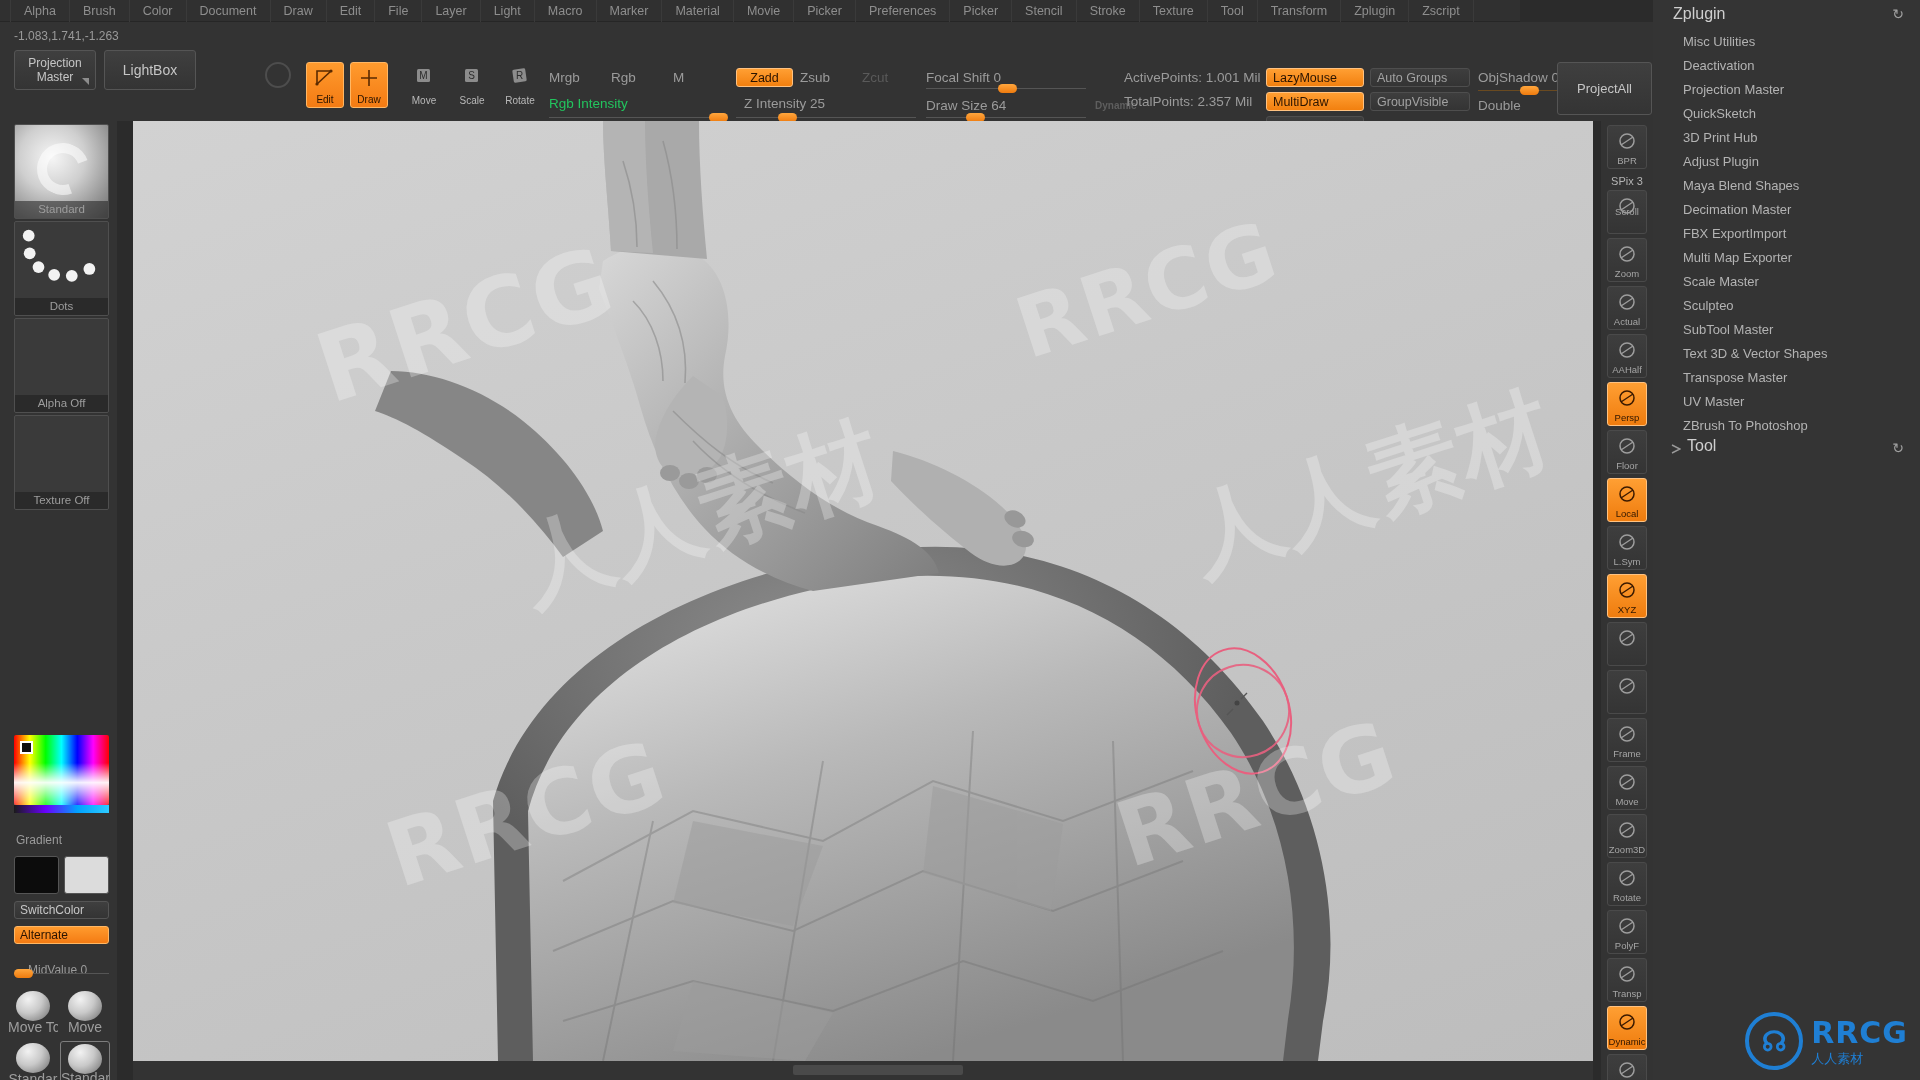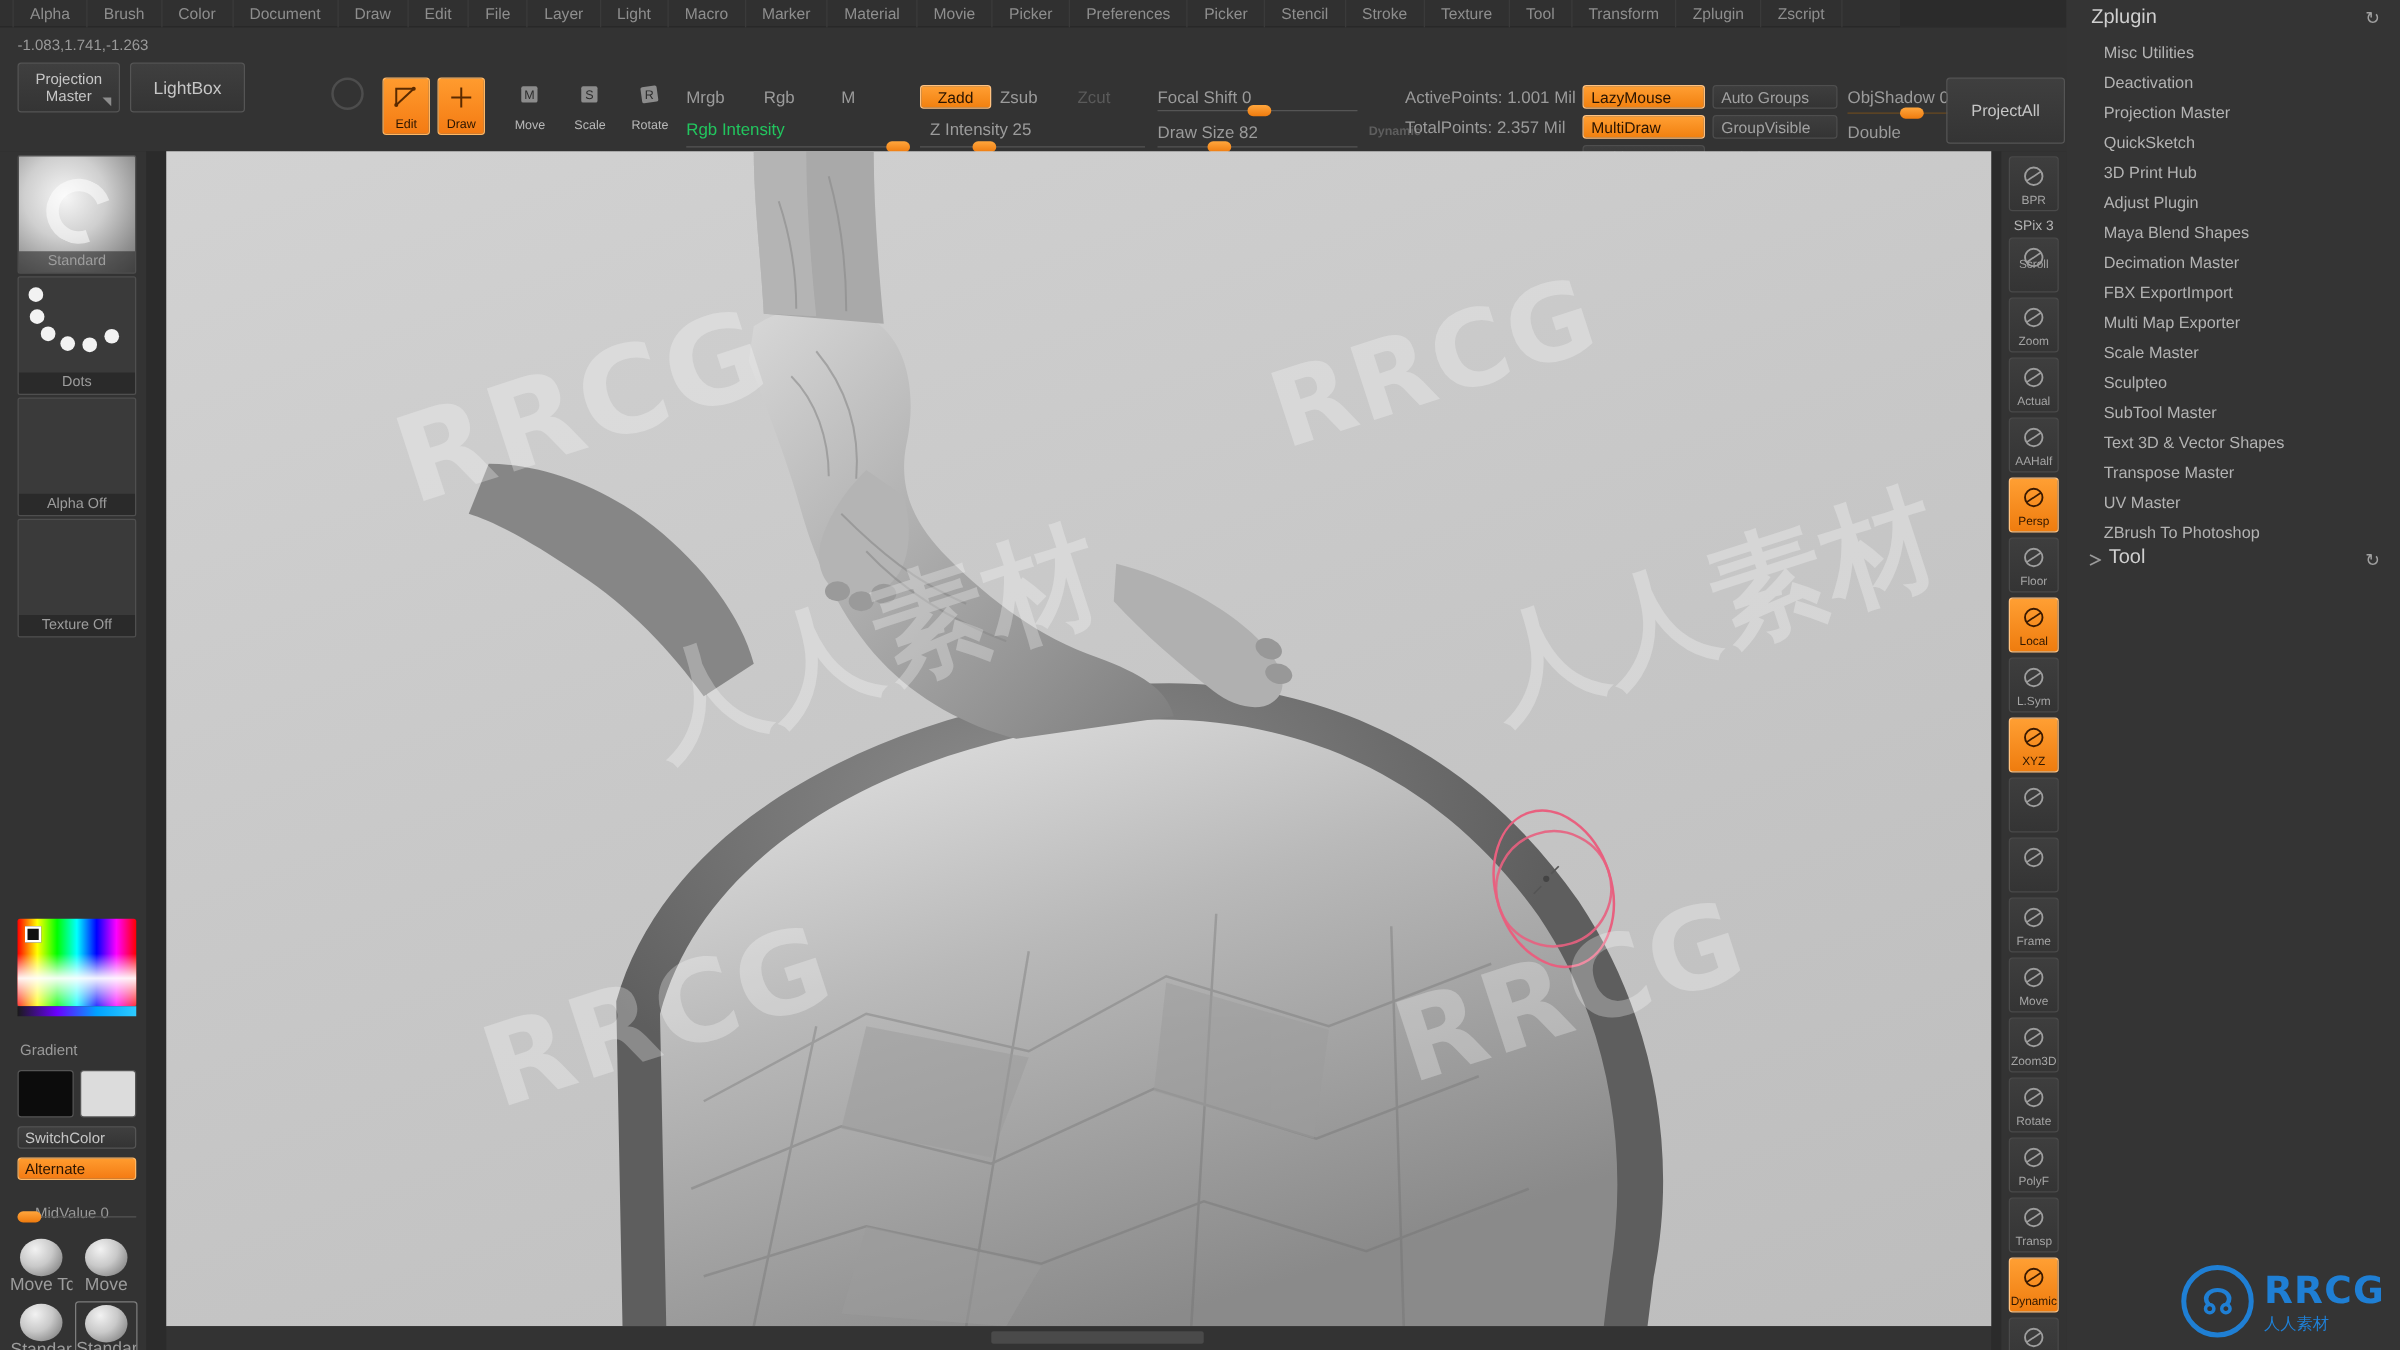--- a/index.html
+++ b/index.html
@@ -212,21 +212,21 @@
     <div class="mode-lab" style="left:862px; top:48px; color:#5a5a5a;">Zcut</div>
     <div class="mode-lab" style="left:744px; top:74px;">Z Intensity 25</div>
     <div class="slider" style="left:736px; top:95px; width:180px;">
       <div class="knob" style="left:42px;"></div>
     </div>
 
     <div class="mode-lab" style="left:926px; top:48px;">Focal Shift 0</div>
     <div class="slider" style="left:926px; top:66px; width:160px;">
       <div class="knob" style="left:72px;"></div>
     </div>
-    <div class="mode-lab" style="left:926px; top:76px;">Draw Size 82</div>
+    <div class="mode-lab" style="left:926px; top:76px;">Draw Size 64</div>
     <div class="slider" style="left:926px; top:95px; width:160px;">
       <div class="knob" style="left:40px;"></div>
     </div>
     <div style="position:absolute; left:1095px; top:78px; font-size:10px; color:#5e5e5e; font-weight:bold;">Dynamic</div>
 
     <div class="mode-lab" style="left:1124px; top:48px;">ActivePoints: 1.001 Mil</div>
     <div class="mode-lab" style="left:1124px; top:72px;">TotalPoints: 2.357 Mil</div>
 
     <div class="onbtn act" style="left:1266px; top:46px; width:98px;">LazyMouse</div>
     <div class="onbtn act" style="left:1266px; top:70px; width:98px;">MultiDraw</div>

